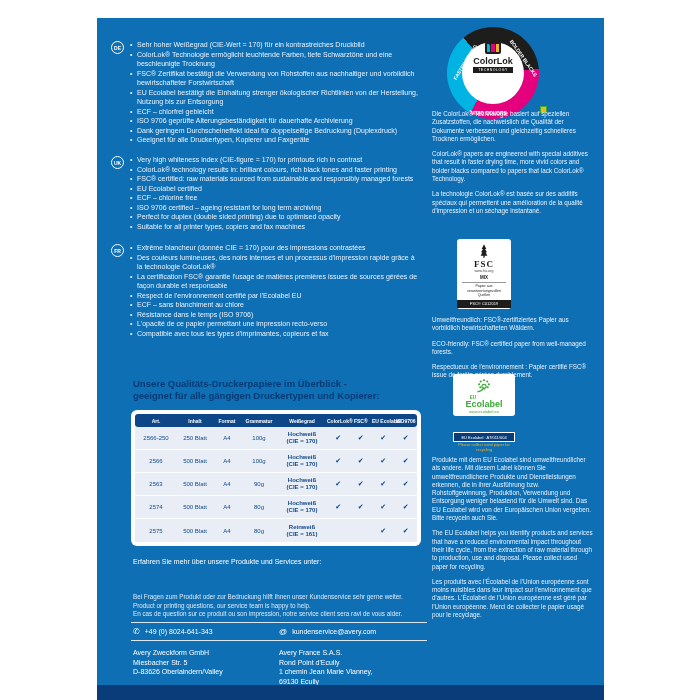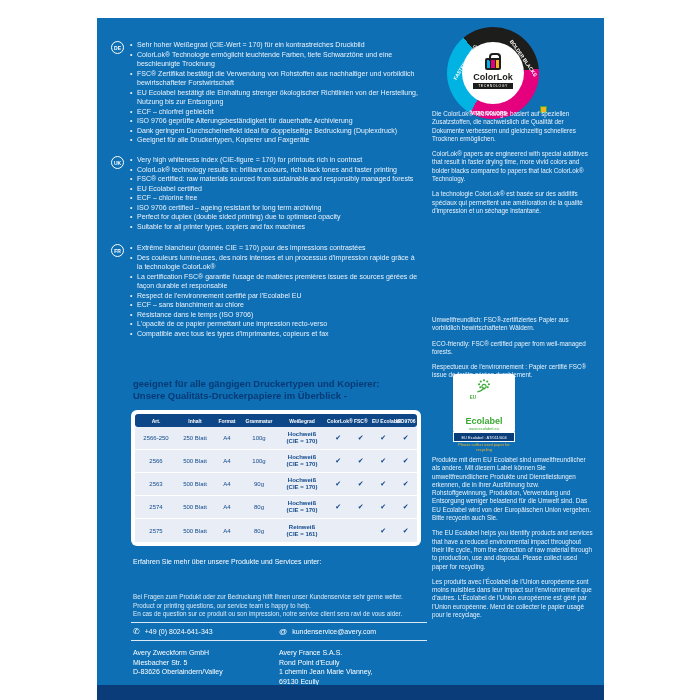--- a/index.html
+++ b/index.html
@@ -39,21 +39,21 @@
   .addresses { position:absolute; left:36px; top:630px; width:300px; display:flex; font-size:7px; line-height:9.5px; }
   .addr { width:146px; }
   .rpara-wrap { position:absolute; left:335px; width:162px; }
   .rpara { font-size:6.3px; line-height:8.3px; color:#eaf3fb; margin-bottom:7px; }
 
   
   .cl-badge { position:absolute; left:350px; top:9px; width:92px; height:92px; border-radius:50%;
     background:conic-gradient(from 210deg, #00b3e3 0deg 110deg, #1d1d1b 110deg 235deg, #e5007d 235deg 360deg);
     display:flex; align-items:center; justify-content:center; }
   .cl-inner { width:62px; height:62px; border-radius:50%; background:#ffffff; position:relative;
-    display:flex; flex-direction:column; align-items:center; justify-content:center; }
+    display:flex; flex-direction:column; align-items:center; justify-content:flex-start; }
   .cl-lock { width:16px; height:12px; background:#1d1d1b; border-radius:2px; position:relative; display:flex; padding:2px; gap:1px; margin-bottom:2px; }
   .cl-lock:before { content:""; position:absolute; top:-5px; left:4px; width:8px; height:6px; border:2px solid #1d1d1b; border-bottom:none; border-radius:4px 4px 0 0; }
   .cl-cell { flex:1; }
   .cl-name { font-size:9px; font-weight:bold; color:#1d1d1b; }
   .cl-tech { background:#1d1d1b; color:#ffffff; font-size:3.5px; letter-spacing:.5px; padding:1px 5px; margin-top:1px; }
   .ring-label { position:absolute; font-size:5px; font-weight:bold; color:#ffffff; white-space:nowrap; }
   .rl-0 { left:-2px; top:32px; transform:rotate(-58deg); }
   .rl-1 { right:-6px; top:28px; transform:rotate(55deg); }
   .rl-2 { left:24px; bottom:3px; }
   .badge-chip { position:absolute; left:443px; top:88px; width:7px; height:7px; background:#f5b324; border:1px solid #3aaa35; }
@@ -63,21 +63,21 @@
     color:#1d1d1b; display:flex; flex-direction:column; align-items:center; padding-top:4px; }
   .fsc-acronym { font-family:"Liberation Serif", serif; font-size:9px; font-weight:bold; letter-spacing:1px; }
   .fsc-url { font-size:3.5px; color:#444; }
   .fsc-grade { font-size:4.5px; font-weight:bold; margin-top:2px; }
   .fsc-desc { font-size:3.6px; text-align:center; line-height:4.5px; width:44px; border-top:1px solid #999; margin-top:2px; padding-top:1px; }
   .fsc-cert { margin-top:2px; background:#1d1d1b; color:#fff; font-size:4px; width:100%; text-align:center; padding:1.5px 0; }
 
   
   .eco-box { position:absolute; left:356px; top:356px; width:62px; background:#ffffff; border-radius:3px;
     color:#3aaa35; display:flex; flex-direction:column; align-items:center; padding:3px 0 2px; }
-  .eco-title { font-size:9px; font-weight:bold; color:#3aaa35; line-height:9px;margin-top:17px; }
+  .eco-title { font-size:9px; font-weight:bold; color:#3aaa35; line-height:9px; }
   .eco-prefix { font-size:4.5px; font-weight:bold; color:#3aaa35; margin-right:22px; }
   .eco-url { font-size:4px; color:#3aaa35; }
   .eco-band { position:absolute; left:356px; top:414px; width:62px; background:#0a3c7a; border:1px solid #ffffff; 
     color:#ffffff; font-size:4px; text-align:center; padding:1.5px 0; }
   .eco-recycle { position:absolute; left:356px; top:424px; width:62px; color:#f5b324; font-size:4px; text-align:center; line-height:5px; }
 </style>
 </head>
 <body>
 
 <div class="canvas">
@@ -189,22 +189,22 @@
             <span>L'opacité de ce papier permettant une impression recto-verso</span>
           </div>
           <div class="bullet">
             <span class="marker">•</span>
             <span>Compatible avec tous les types d'imprimantes, copieurs et fax</span>
           </div>
         </div>
     </div>
 
     <div class="table-title">
+      <div>Unsere Qualitäts-Druckerpapiere im Überblick -</div>
       <div>geeignet für alle gängigen Druckertypen und Kopierer:</div>
-      <div>Unsere Qualitäts-Druckerpapiere im Überblick -</div>
     </div>
     <div class="ptable">
       <div class="thead">
           <div class="th c0">Art.</div>
           <div class="th c1">Inhalt</div>
           <div class="th c2">Format</div>
           <div class="th c3">Grammatur</div>
           <div class="th c4">Weißegrad</div>
           <div class="th c5">ColorLok®</div>
           <div class="th c6">FSC®</div>
@@ -334,20 +334,30 @@
       </div>
     </div>
     <div class="badge-chip"></div>
 
     <div class="rpara-wrap" style="top:92px">
         <div class="rpara">Die ColorLok® Technologie basiert auf speziellen Zusatzstoffen, die nachweislich die Qualität der Dokumente verbessern und gleichzeitig schnelleres Trocknen ermöglichen.</div>
         <div class="rpara">ColorLok® papers are engineered with special additives that result in faster drying time, more vivid colors and bolder blacks compared to papers that lack ColorLok® Technology.</div>
         <div class="rpara">La technologie ColorLok® est basée sur des additifs spéciaux qui permettent une amélioration de la qualité d'impression et un séchage instantané.</div>
       </div>
 
+    <div class="fsc-box">
+      <svg width="16" height="16" viewBox="0 0 24 24">
+        <path d="M12 2 L15.5 9 L13.5 9 L16.5 14 L14.5 14 L17 19 L13 19 L13 22 L11 22 L11 19 L7 19 L9.5 14 L7.5 14 L10.5 9 L8.5 9 Z" fill="#1d1d1b"></path>
+      </svg>
+      <div class="fsc-acronym">FSC</div>
+      <div class="fsc-url">www.fsc.org</div>
+      <div class="fsc-grade">MIX</div>
+      <div class="fsc-desc">Papier aus verantwortungsvollen Quellen</div>
+      <div class="fsc-cert">FSC® C012019</div>
+    </div>
     <div class="rpara-wrap" style="top:298px">
         <div class="rpara">Umweltfreundlich: FSC®-zertifiziertes Papier aus vorbildlich bewirtschafteten Wäldern.</div>
         <div class="rpara">ECO-friendly: FSC® certified paper from well-managed forests.</div>
         <div class="rpara">Respectueux de l'environnement : Papier certifié FSC® issue de forêts gérées durablement.</div>
       </div>
 
     <div class="eco-box">
       <svg width="20" height="18" viewBox="0 0 24 22">
         <path d="M12 13 C 10 16, 7 18, 4 18" stroke="#3aaa35" stroke-width="1.6" fill="none"></path>
         <circle cx="12" cy="4" r="1.3" fill="#3aaa35"></circle>

